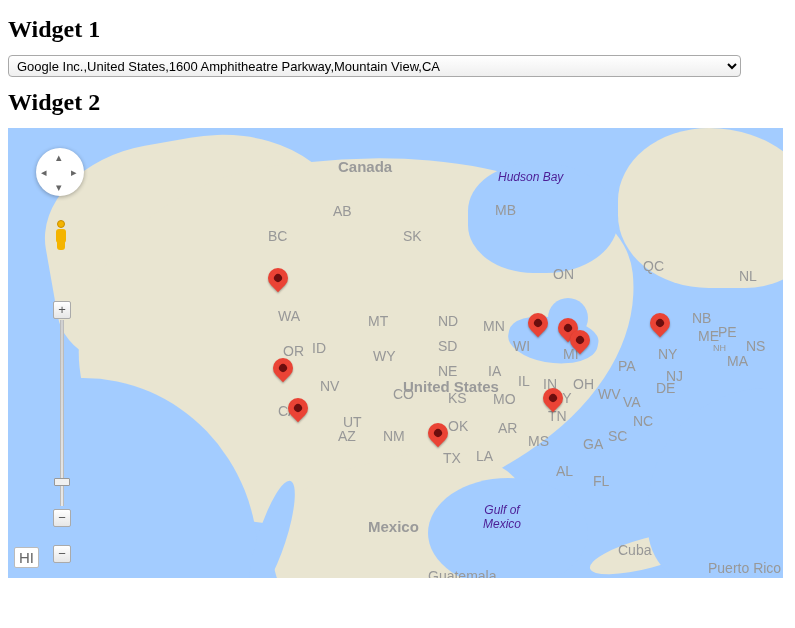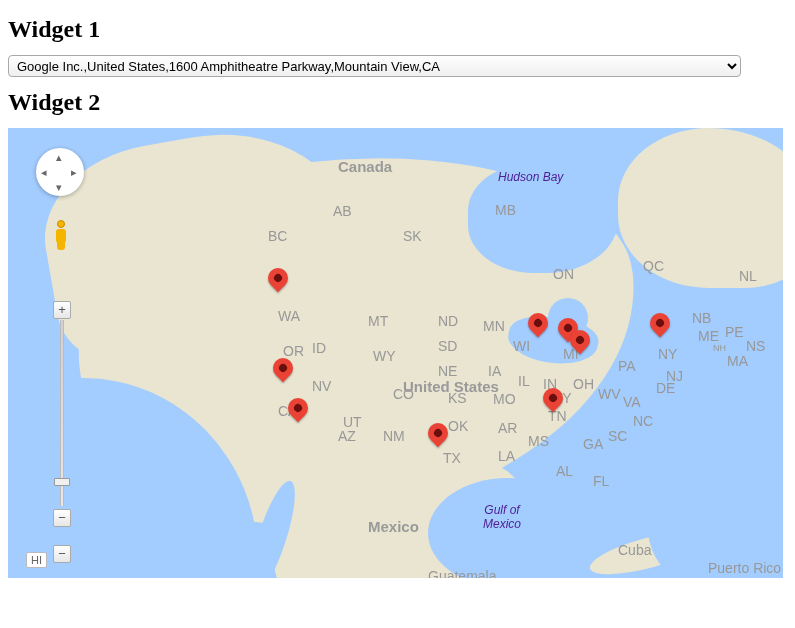--- a/index.html
+++ b/index.html
@@ -136,22 +136,22 @@
     background:linear-gradient(#d0d0d0,#e8e8e8);
     border-left:1px solid #bbb; border-right:1px solid #bbb;
   }
   .zoom-handle {
     position:absolute; left:46px; top:350px; width:16px; height:8px;
     background:#f0f0f0; border:1px solid #999; border-radius:1px;
     cursor:grab;
   }
 
   .hi-btn {
-    position:absolute; left:18px; bottom:10px;
-    font-size:11px; color:#666; background:#fff;
+    position:absolute; left:6px; bottom:10px;
+    font-size:15px; color:#666; background:#fff;
     border:1px solid #bbb; padding:1px 4px; border-radius:2px;
     cursor:pointer;
   }
 </style>
 </head>
 <body>
 
 <h2>Widget 1</h2>
 
 <div class="select-wrap">
@@ -190,44 +190,44 @@
 
   <span class="st" style="left:260px; top:100px;">BC</span>
   <span class="st" style="left:325px; top:75px;">AB</span>
   <span class="st" style="left:395px; top:100px;">SK</span>
   <span class="st" style="left:455px; top:74px;padding-left:32px;">MB</span>
   <span class="st" style="left:545px; top:138px;">ON</span>
   <span class="st" style="left:635px; top:130px;">QC</span>
   <span class="st" style="left:684px; top:182px;">NB</span>
   <span class="st" style="left:715px; top:140px;margin-left:16px;">NL</span>
   <span class="st" style="left:710px; top:210px;padding-left:28px;">NS</span>
-  <span class="st" style="left:710px; top:196px;margin-left:7px;">PE</span>
+  <span class="st" style="left:710px; top:196px;">PE</span>
 
   <span class="st" style="left:270px; top:180px;">WA</span>
   <span class="st" style="left:275px; top:215px;">OR</span>
   <span class="st" style="left:270px; top:275px;">CA</span>
-  <span class="st" style="left:304px; top:250px;">NV</span>
+  <span class="st" style="left:312px; top:250px;">NV</span>
   <span class="st" style="left:304px; top:212px;">ID</span>
   <span class="st" style="left:360px; top:185px;">MT</span>
   <span class="st" style="left:365px; top:220px;">WY</span>
   <span class="st" style="left:335px; top:255px;margin-top:31px;">UT</span>
   <span class="st" style="left:330px; top:300px;">AZ</span>
   <span class="st" style="left:375px; top:300px;">NM</span>
   <span class="st" style="left:385px; top:258px;">CO</span>
   <span class="st" style="left:435px; top:322px;">TX</span>
   <span class="st" style="left:440px; top:290px;">OK</span>
   <span class="st" style="left:440px; top:262px;">KS</span>
   <span class="st" style="left:430px; top:235px;">NE</span>
   <span class="st" style="left:430px; top:210px;">SD</span>
   <span class="st" style="left:430px; top:185px;">ND</span>
   <span class="st" style="left:475px; top:190px;">MN</span>
   <span class="st" style="left:480px; top:235px;">IA</span>
   <span class="st" style="left:485px; top:263px;">MO</span>
   <span class="st" style="left:490px; top:292px;">AR</span>
-  <span class="st" style="left:490px; top:320px;">LA</span>
+  <span class="st" style="left:468px; top:320px;">LA</span>
   <span class="st" style="left:520px; top:305px;">MS</span>
   <span class="st" style="left:548px; top:305px;margin-top:30px;">AL</span>
   <span class="st" style="left:540px; top:280px;">TN</span>
   <span class="st" style="left:545px; top:262px;">KY</span>
   <span class="st" style="left:510px; top:245px;">IL</span>
   <span class="st" style="left:505px; top:210px;">WI</span>
   <span class="st" style="left:555px; top:218px;">MI</span>
   <span class="st" style="left:535px; top:248px;">IN</span>
   <span class="st" style="left:565px; top:248px;">OH</span>
   <span class="st" style="left:590px; top:258px;">WV</span>

